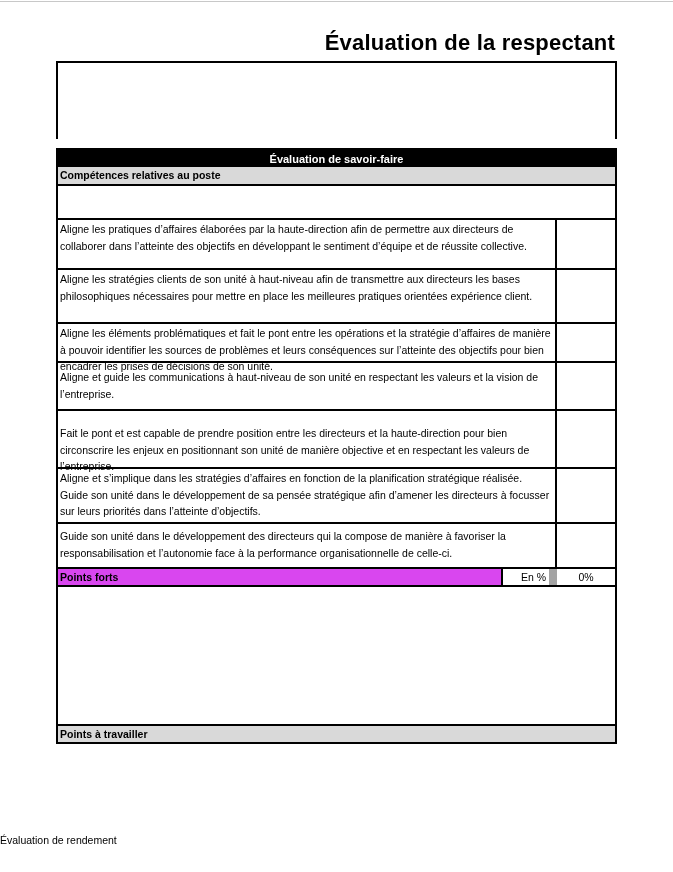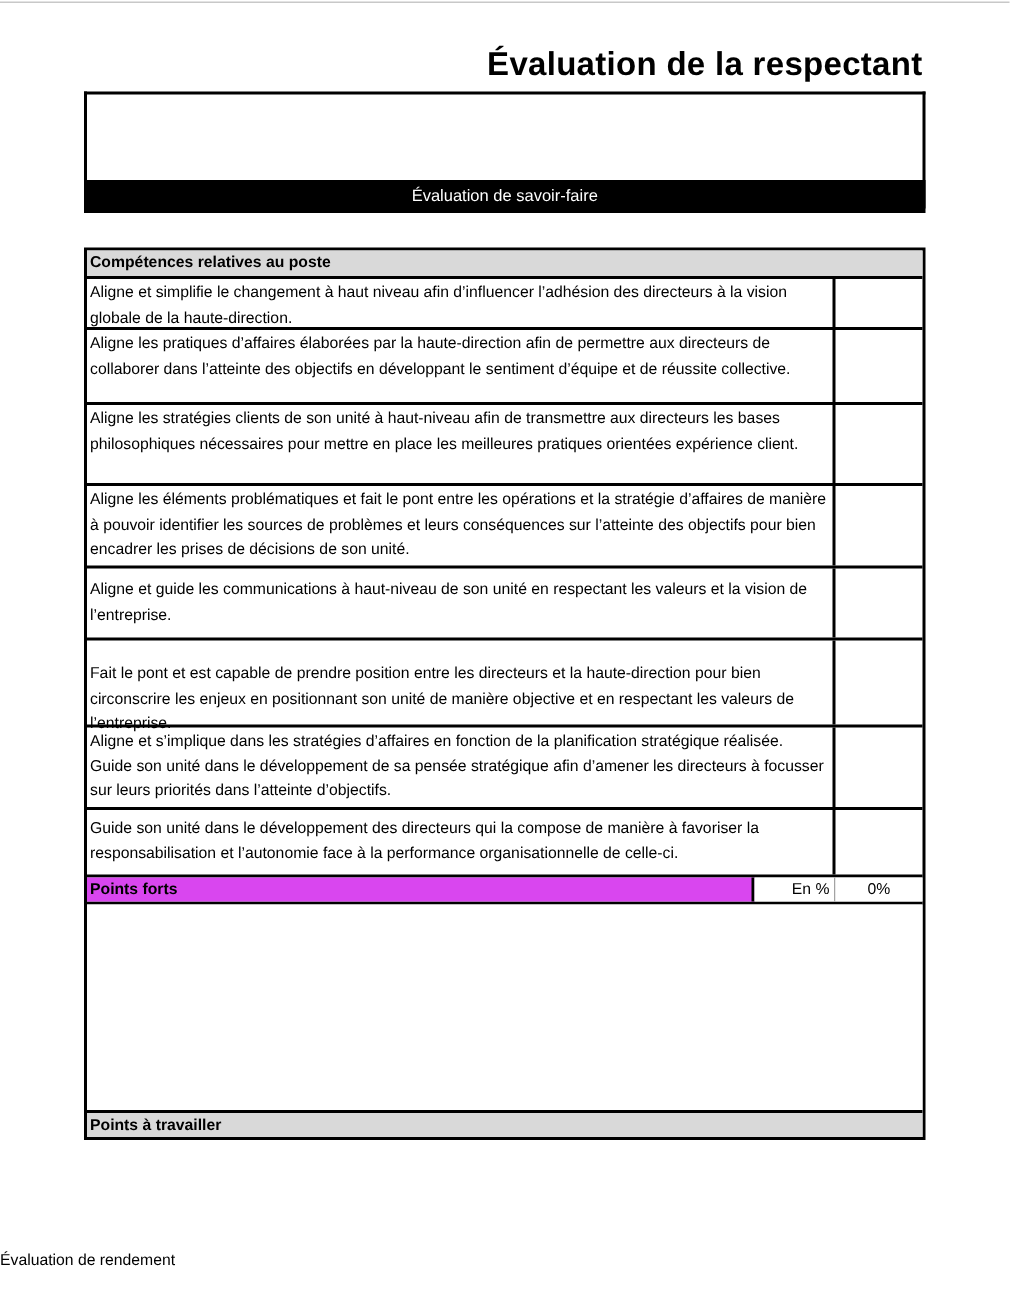--- a/index.html
+++ b/index.html
@@ -1,67 +1,66 @@
 <!DOCTYPE html>
 <html><head>
 <meta charset="utf-8">
 <style>
   html, body { margin:0; padding:0; background:#fff; }
   body { width:673px; height:872px; position:relative; overflow:hidden;
          font-family:"Liberation Sans", "DejaVu Sans", sans-serif; color:#000; }
   .topline { position:absolute; left:0; top:1px; width:673px; height:1px; background:#c8c8c8; }
   .title { position:absolute; right:58px; top:30px; font-size:22px; font-weight:bold; letter-spacing:0.2px; }
   .headbox { position:absolute; left:56px; top:61px; width:557px; height:76px; border:2px solid #000; border-bottom:none; background:#fff; }
-  .blackbar { position:absolute; left:56px; top:120px; width:561px; height:22px; background:#000; color:#fff;
-              font-size:11px; font-weight:normal; text-align:center; line-height:22px; }
+  .blackbar { position:absolute; left:56px; top:148px; width:561px; height:22px; background:#000; color:#fff;
+              font-size:11px; font-weight:bold; text-align:center; line-height:22px; }
   .table { position:absolute; left:56px; top:165px; width:557px; border:2px solid #000; }
   .row { display:flex; border-bottom:2px solid #000; box-sizing:border-box; }
   .row:last-child { border-bottom:none; }
   .cell { font-size:10.5px; line-height:16.5px; padding:0 2px; box-sizing:border-box; }
   .desc { flex:1; border-right:2px solid #000; padding-top:1px; }
   .score { width:58px; text-align:center; }
   .gray { background:#d9d9d9;align-items:flex-end; }
   .lightgray { background:#f0f0f0; }
   .hdr { font-weight:bold; height:17px; line-height:16px; }
   .total-label { flex:1; text-align:right; border-right:2px solid #000; padding-right:3px; height:16px; line-height:16px; }
   .total-val { width:58px; text-align:center; height:16px; line-height:16px; background:#fff; }
   .pf-label { flex:1; font-weight:bold; background:#d946ef; border-right:2px solid #000; height:16px; line-height:16px; padding-left:2px; }
-  .pf-en { width:54px; text-align:right; background:#fff; border-right:1px solid #a3a3a3; padding-right:3px; height:16px; line-height:16px; box-sizing:border-box; }
+  .pf-en { width:54px; text-align:right; background:#fff; border-right:8px solid #a3a3a3; padding-right:3px; height:16px; line-height:16px; box-sizing:border-box; }
   .pf-val { width:58px; text-align:center; background:#fff; height:16px; line-height:16px; }
   .blank { height:139px; background:#fff; }
   .footer { position:absolute; left:0; width:673px; top:834px; text-align:left; font-size:10.5px; }
 </style>
 </head>
 <body>
 
 <div class="topline"></div>
 
 <div class="title">Évaluation de la respectant</div>
 
 <div class="headbox"></div>
 <div class="blackbar">Évaluation de savoir-faire</div>
 
 <div class="table">
   <div class="row gray">
     <div class="cell hdr">Compétences relatives au poste</div>
   </div>
 
   <div class="row" style="height:34px">
-    <div class="cell desc">Aligne et simplifie le changement à haut niveau afin d’influencer l’adhésion des directeurs à la vision globale de la haute-direction.</div>
     <div class="cell score"></div>
   </div>
   <div class="row" style="height:50px">
     <div class="cell desc">Aligne les pratiques d’affaires élaborées par la haute-direction afin de permettre aux directeurs de collaborer dans l’atteinte des objectifs en développant le sentiment d’équipe et de réussite collective.</div>
     <div class="cell score"></div>
   </div>
   <div class="row" style="height:54px">
     <div class="cell desc">Aligne les stratégies clients de son unité à haut-niveau afin de transmettre aux directeurs les bases philosophiques nécessaires pour mettre en place les meilleures pratiques orientées expérience client.</div>
     <div class="cell score"></div>
   </div>
-  <div class="row" style="height:55px">
+  <div class="row" style="height:39px">
     <div class="cell desc">Aligne les éléments problématiques et fait le pont entre les opérations et la stratégie d’affaires de manière à pouvoir identifier les sources de problèmes et leurs conséquences sur l’atteinte des objectifs pour bien encadrer les prises de décisions de son unité.</div>
     <div class="cell score"></div>
   </div>
   <div class="row" style="height:48px">
     <div class="cell desc" style="padding-top:6px">Aligne et guide les communications à haut-niveau de son unité en respectant les valeurs et la vision de l’entreprise.</div>
     <div class="cell score"></div>
   </div>
   <div class="row" style="height:58px">
     <div class="cell desc" style="padding-top:14px">Fait le pont et est capable de prendre position entre les directeurs et la haute-direction pour bien circonscrire les enjeux en positionnant son unité de manière objective et en respectant les valeurs de l’entreprise.</div>
     <div class="cell score"></div>

